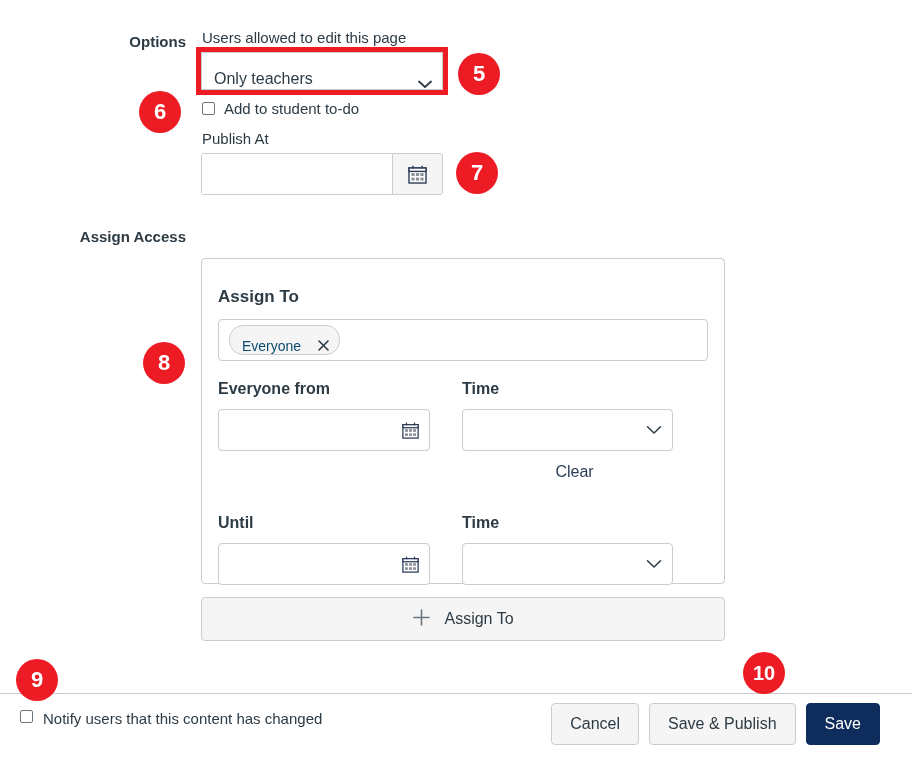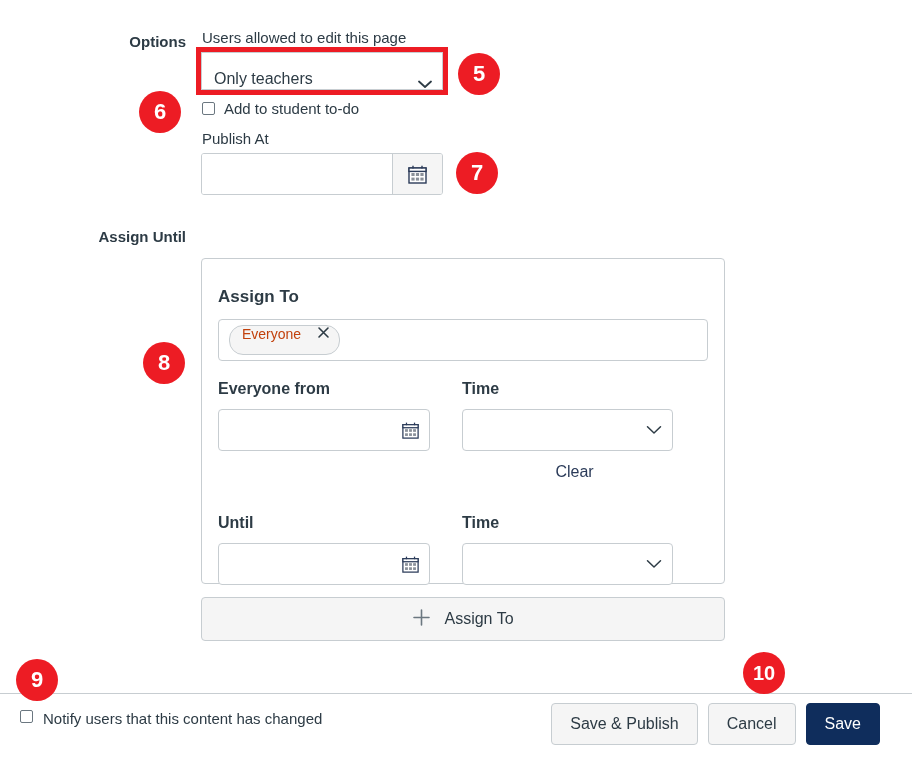--- a/index.html
+++ b/index.html
@@ -157,25 +157,25 @@
     align-items: center;
     padding-left: 10px;
     background:#fff;
   }
   .token {
     height: 28px;
     border: 1px solid #c7cdd1;
     border-radius: 14px;
     background: #f5f5f5;
     display: inline-flex;
-    align-items: flex-start;
+    align-items: flex-end;
     padding: 0 9px 0 12px;
     gap: 16px;
     font-size: 14px;
-    color: #c2410c;
+    color: #0c4a6e;
   }
   .token .x { font-size: 14px; color:#2d3b45; line-height:1; }
 
   .two-col {
     display: flex;
     gap: 0;
     margin-top: 18px;
   }
   .col-date { width: 212px; }
   .col-time { width: 211px; margin-left: 32px; }
@@ -323,21 +323,21 @@
         <rect x="7.9" y="8" width="3.2" height="3" fill="#8a9099"></rect>
         <rect x="12.4" y="8" width="3.2" height="3" fill="#8a9099"></rect>
         <rect x="3.4" y="12.6" width="3.2" height="3" fill="#8a9099"></rect>
         <rect x="7.9" y="12.6" width="3.2" height="3" fill="#8a9099"></rect>
         <rect x="12.4" y="12.6" width="3.2" height="3" fill="#8a9099"></rect>
       </svg>
     </span>
   </div>
 </div>
 
-<div class="abs bold-label" id="assign-access-label">Assign Until</div>
+<div class="abs bold-label" id="assign-access-label">Assign Access</div>
 
 <div class="abs" id="assign-card">
   <div class="card-inner">
 
     <div class="hdr">Assign To</div>
 
     <div class="token-field">
       <span class="token">
         <span>Everyone</span>
         <span class="x">
@@ -431,22 +431,22 @@
 </div>
 
 <div class="abs" id="footer-divider"></div>
 
 <div class="abs" id="notify-row">
   <span class="cbox"></span>
   <span class="lbl">Notify users that this content has changed</span>
 </div>
 
 <div class="abs" id="footer-actions">
+  <button class="btn">Cancel</button>
   <button class="btn">Save &amp; Publish</button>
-  <button class="btn">Cancel</button>
   <button class="btn btn-primary">Save</button>
 </div>
 
 <div id="callout-layer">
     <div class="badge badge-1d" style="left: 458px; top: 53px;">5</div>
     <div class="badge badge-1d" style="left: 139px; top: 91px;">6</div>
     <div class="badge badge-1d" style="left: 456px; top: 152px;">7</div>
     <div class="badge badge-1d" style="left: 143px; top: 342px;">8</div>
     <div class="badge badge-1d" style="left: 16px; top: 659px;">9</div>
     <div class="badge badge-2d" style="left: 743px; top: 652px;">10</div>

